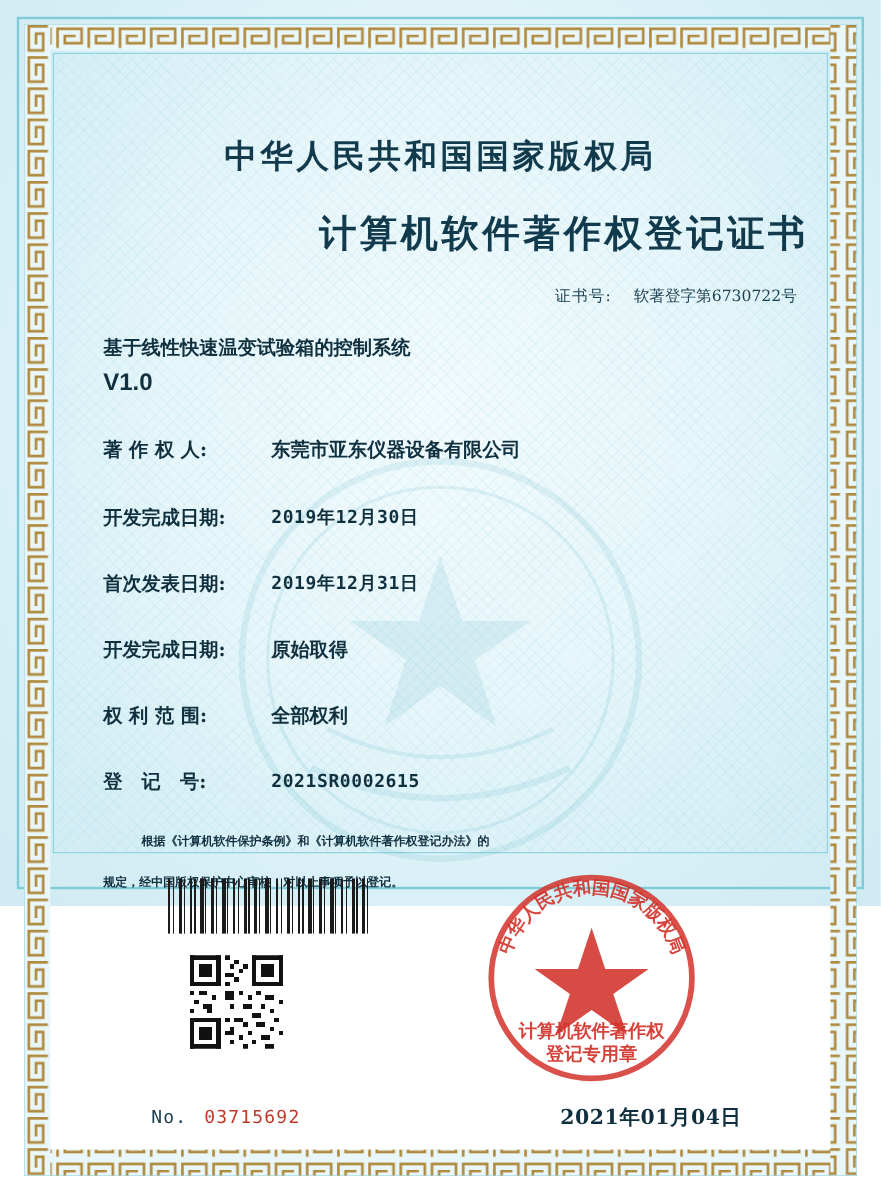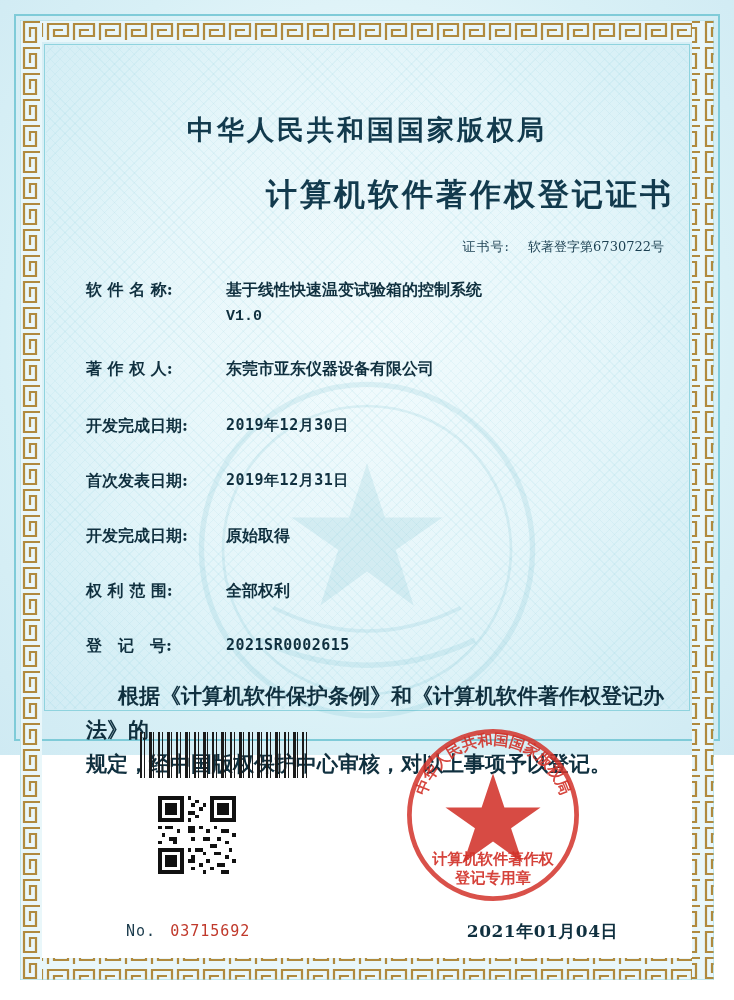--- a/index.html
+++ b/index.html
@@ -126,36 +126,36 @@
     white-space: nowrap;
   }
   .field-value {
     flex: 1;
     font-weight: bold;
     letter-spacing: 0px;
   }
   .field-value .value-line2 {
     display: block;
     margin-top: 7px;
-    font-family: Liberation Mono, monospace;
-    font-size: 15px;
+    font-family: Liberation Sans, sans-serif;
+    font-size: 20px;
   }
   .mono-val {
     font-family: "DejaVu Sans Mono", monospace;
     font-size: 15px;
     letter-spacing: 0.5px;
   }
 
   .gap-lg { margin-bottom: 36px; }
   .gap-md { margin-bottom: 34px; }
 
   .statement {
     margin-top: 8px;
     padding: 0 8px 0 26px;
-    font-size: 21px;
+    font-size: 10px;
     line-height: 34px;
     color: #10303f;
     font-family: "DejaVu Serif", serif;
     font-weight: bold;
   }
   .statement p { margin: 0; }
   .statement .indent { text-indent: 32px; }
 
   .codes {
     position: absolute;
@@ -256,21 +256,20 @@
     <div class="title-main">计算机软件著作权登记证书</div>
 
     <div class="cert-no">
       <span class="cert-no-label">证书号:</span>
       <span class="cert-no-value">软著登字第6730722号</span>
     </div>
 
     <div class="fields">
 
       <div class="field-row gap-md">
-        <div class="field-label">软 件 名 称:</div>
         <div class="field-value">
           <span>基于线性快速温变试验箱的控制系统</span>
           <span class="value-line2">V1.0</span>
         </div>
       </div>
 
       <div class="field-row gap-lg">
         <div class="field-label">著 作 权 人:</div>
         <div class="field-value">东莞市亚东仪器设备有限公司</div>
       </div>

